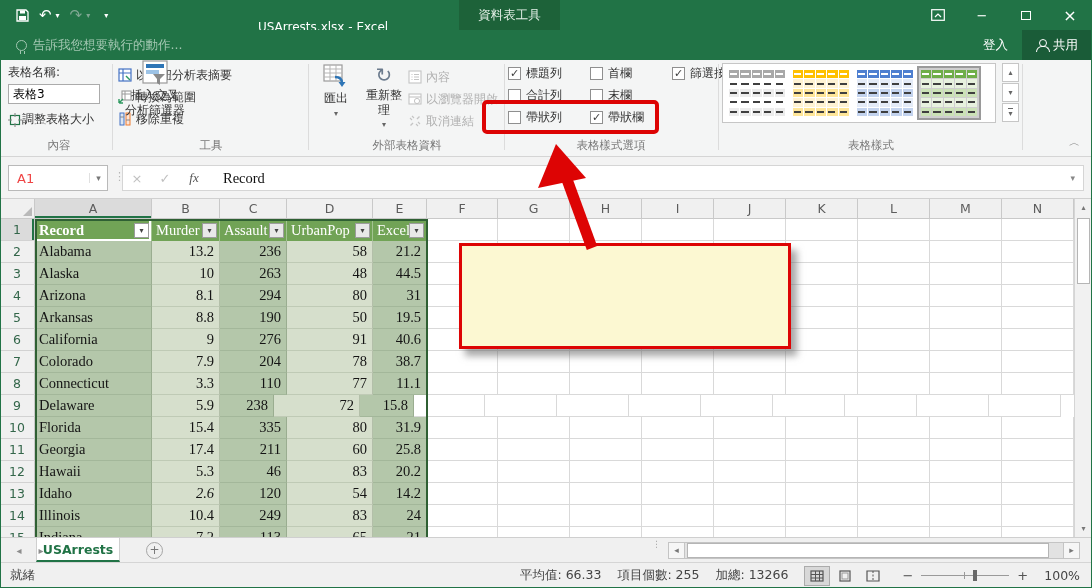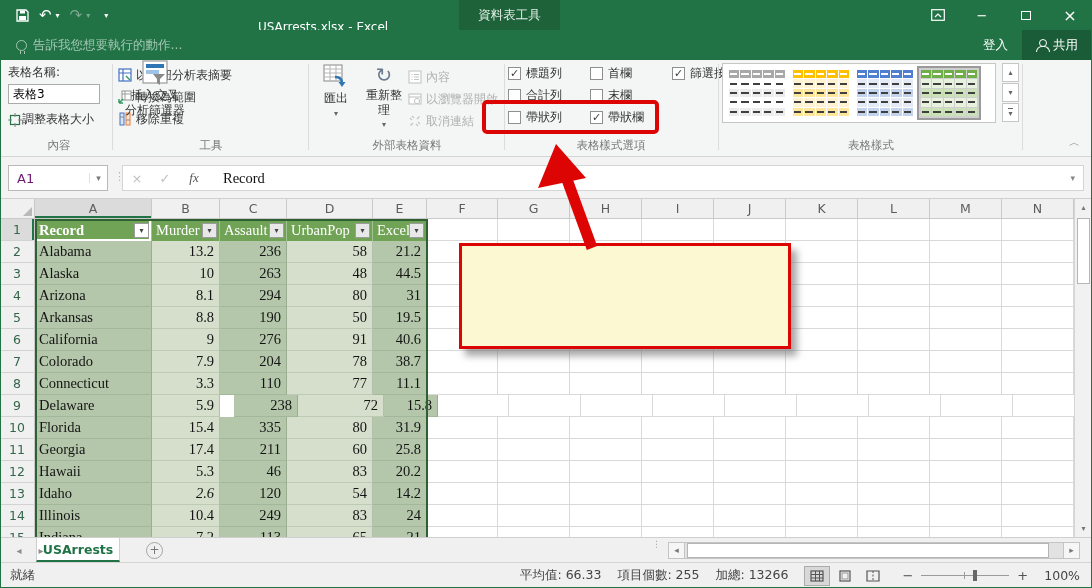--- a/index.html
+++ b/index.html
@@ -59,21 +59,21 @@
 .swatch.selected{background:#cfcfcf;outline:2px solid #9a9a9a}
 .sw-row{display:grid;grid-template-columns:repeat(5,1fr);gap:1px}
 .sw-cell{position:relative}
 .sw-dash{position:absolute;left:1px;top:50%;margin-top:-1px;width:70%;height:2px}
 #gal-arrows{position:absolute;left:280px;top:0;width:17px;display:flex;flex-direction:column;gap:1px}
 .gal-arrow{height:19px;border:1px solid #c6c6c6;background:#fff;font-size:8px;color:#666;display:flex;align-items:center;justify-content:center;flex-direction:column;line-height:1}
 #ribbon-collapse{position:absolute;right:12px;bottom:6px;color:#888;font-size:11px}
 
 #formulabar{position:absolute;left:0;top:157px;width:1092px;height:42px;background:#f3f3f3;border-bottom:1px solid #d0d0d0;display:flex;align-items:center}
 #namebox{position:absolute;left:8px;top:8px;width:100px;height:26px;background:#fff;border:1px solid #b9b9b9;display:flex;align-items:center}
-#namebox .nm{padding-left:8px;font-size:13px;color:#701a75;flex:1}
+#namebox .nm{padding-left:8px;font-size:13px;color:#ef4444;flex:1}
 #namebox .dd{width:18px;border-left:1px solid #e0e0e0;color:#777;font-size:9px;text-align:center}
 #fb-dots{position:absolute;left:114px;top:13px;color:#b5b5b5;font-size:11px;letter-spacing:0}
 #fb-main{position:absolute;left:122px;top:8px;width:962px;height:26px;background:#fff;border:1px solid #d5d5d5;display:flex;align-items:center}
 .fb-btn{width:28px;text-align:center;font-size:13px;color:#c0c0c0}
 .fb-fx{width:30px;text-align:center;font-size:13px;color:#555;font-family:"Liberation Serif","DejaVu Serif",serif;font-style:italic}
 #fb-text{font-family:"Liberation Serif","DejaVu Serif",serif;font-size:14.5px;color:#111;padding-left:14px}
 #fb-exp{margin-left:auto;color:#888;font-size:9px;padding-right:8px}
 
 #grid{position:absolute;left:0;top:199px;width:1092px;height:338px;background:#fff;overflow:hidden}
 #colhead-row{display:flex;height:20px}
@@ -933,21 +933,21 @@
         <div class="cell empty" style="width: 72px;"></div>
       </div>
       <div class="grid-row">
         <div class="rowhead">9</div>
         <div class="cell band-dark" style="width: 117px;">
           <span class="txt">Delaware</span>
         </div>
         <div class="cell band-light" style="width: 68px;">
           <span class="num">5.9</span>
         </div>
-        <div class="cell band-dark" style="width: 64px; margin-left: 14px;">
+        <div class="cell band-dark" style="width: 54px;">
           <span class="num">238</span>
         </div>
         <div class="cell band-light" style="width: 86px;">
           <span class="num">72</span>
         </div>
         <div class="cell band-dark" style="width: 54px;">
           <span class="num">15.8</span>
         </div>
         <div class="cell empty" style="width: 71px;"></div>
         <div class="cell empty" style="width: 72px;"></div>

